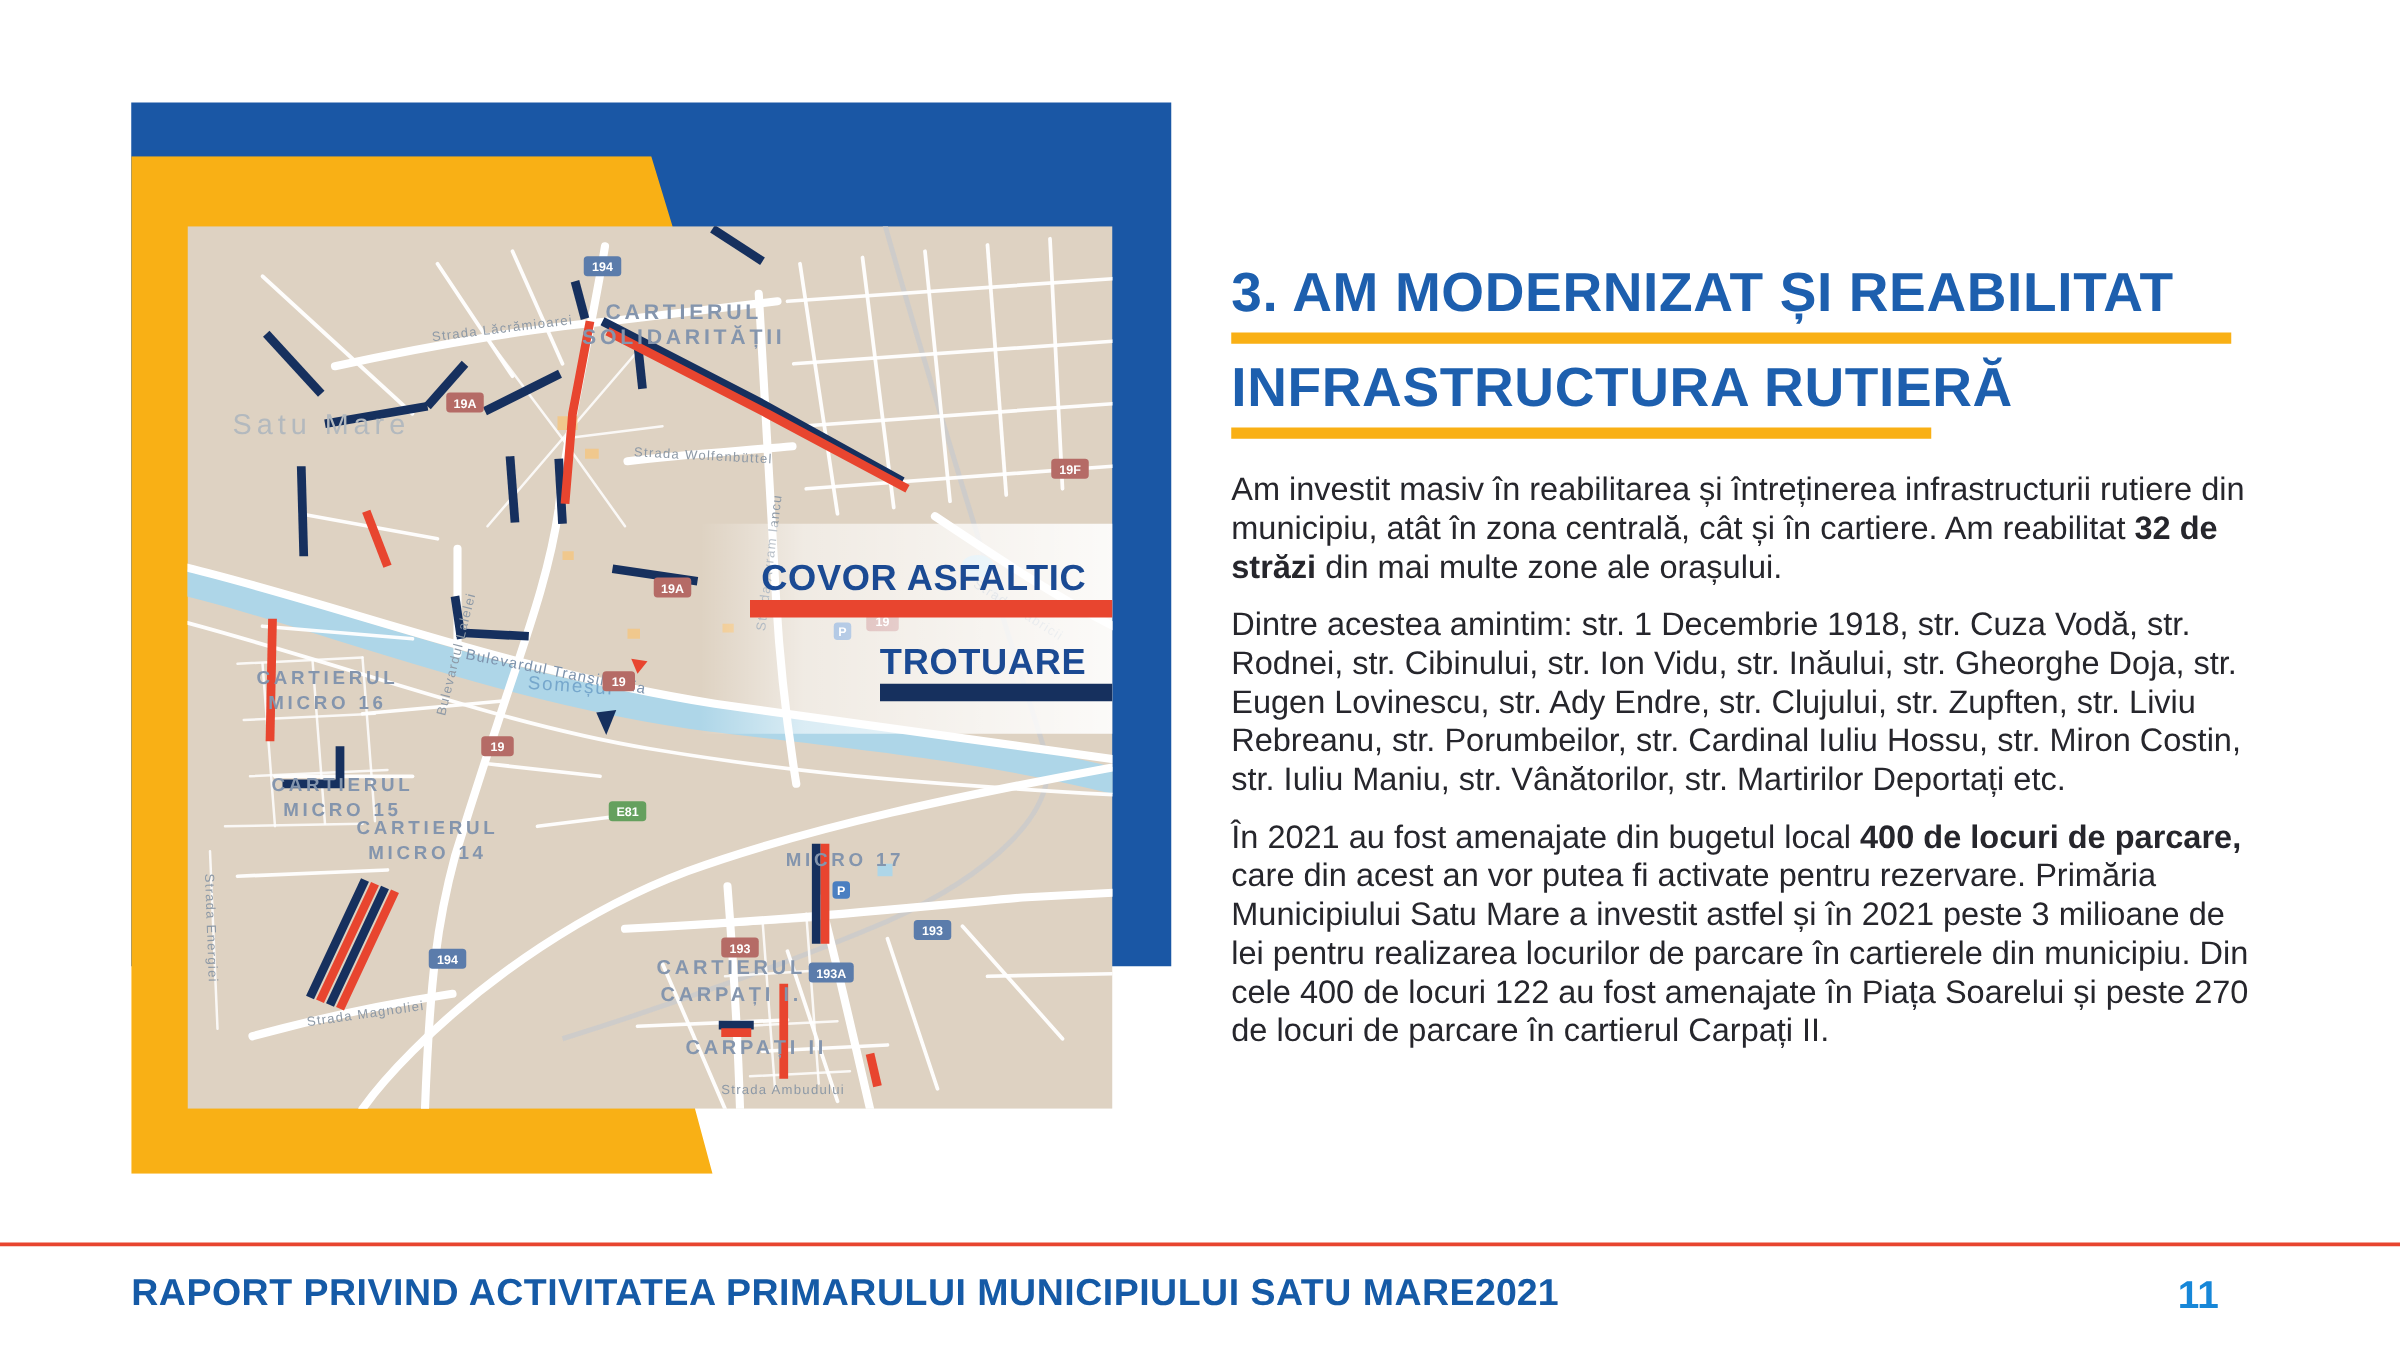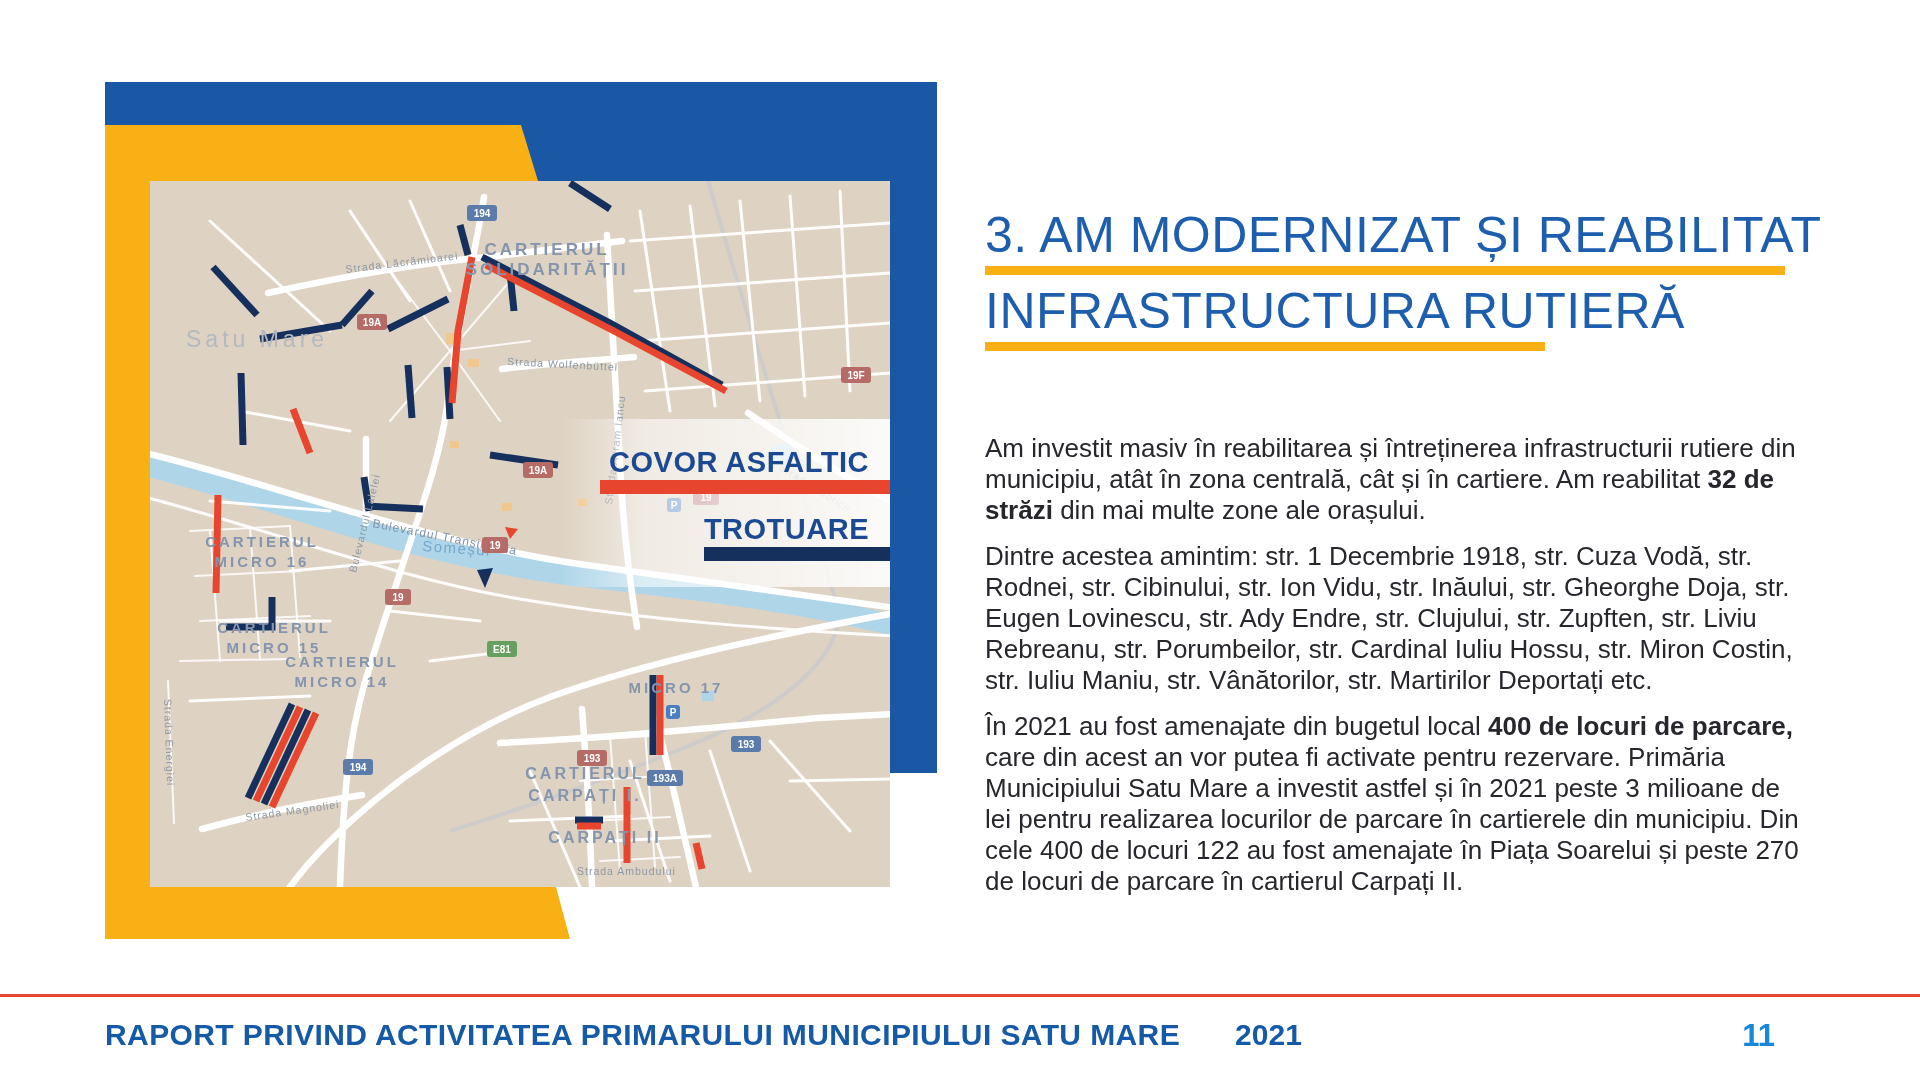--- a/index.html
+++ b/index.html
@@ -36,34 +36,34 @@
   .stlbl.big{font-size:12px;fill:#7d93ad}
   .riverlbl{fill:#76a7cc;font-size:15px;letter-spacing:1.5px}
   .badge rect{rx:3px}
   .badge text{fill:#fff;font-size:10px;font-weight:bold;text-anchor:middle}
   .badge.blue rect{fill:#5b7cab}.badge.red rect{fill:#b56b66}
   .badge.green rect{fill:#65a05e}.badge.parking rect{fill:#4a7fc1}
   .legend-text{fill:#1b4a93;font-size:29px;font-weight:800;letter-spacing:.5px;text-anchor:end}
 
   
   .content{position:absolute;left:985px;top:208px;width:830px}
-  .title-line{color:var(--title-blue);font-size:50px;line-height:54px;font-weight:400;
+  .title-line{color:var(--title-blue);font-size:44px;line-height:54px;font-weight:700;
     letter-spacing:.5px;white-space:nowrap}
   .title-bar{height:9px;background:var(--accent-yellow);margin:4px 0 9px}
   .title-bar.b1{width:800px}
   .title-bar.b2{width:560px}
-  .body-copy{margin-top:82px;width:822px;color:var(--text);font-size:26px;line-height:31px}
+  .body-copy{margin-top:25px;width:822px;color:var(--text);font-size:26px;line-height:31px}
   .body-copy p{margin-bottom:15px}
   .body-copy b{font-weight:800}
 
   
   .footer-rule{position:absolute;left:0;top:994px;width:1920px;height:3px;background:var(--accent-red)}
   .footer{position:absolute;left:105px;top:1018px;width:1710px;display:flex;align-items:flex-start}
   .footer-title{color:var(--footer-blue);font-size:30px;font-weight:700;letter-spacing:.4px;white-space:nowrap}
-  .footer-year{color:var(--footer-blue);font-size:30px;font-weight:800;margin-left:55px}
+  .footer-year{color:var(--footer-blue);font-size:30px;font-weight:800;}
   .footer-page{margin-left:auto;color:var(--page-num-blue);font-size:31px;font-weight:800;padding-right:40px}
 </style>
 </head>
 <body>
 
 <div class="slide">
 
   <div class="shape-blue"></div>
 
   <div class="shape-yellow">

